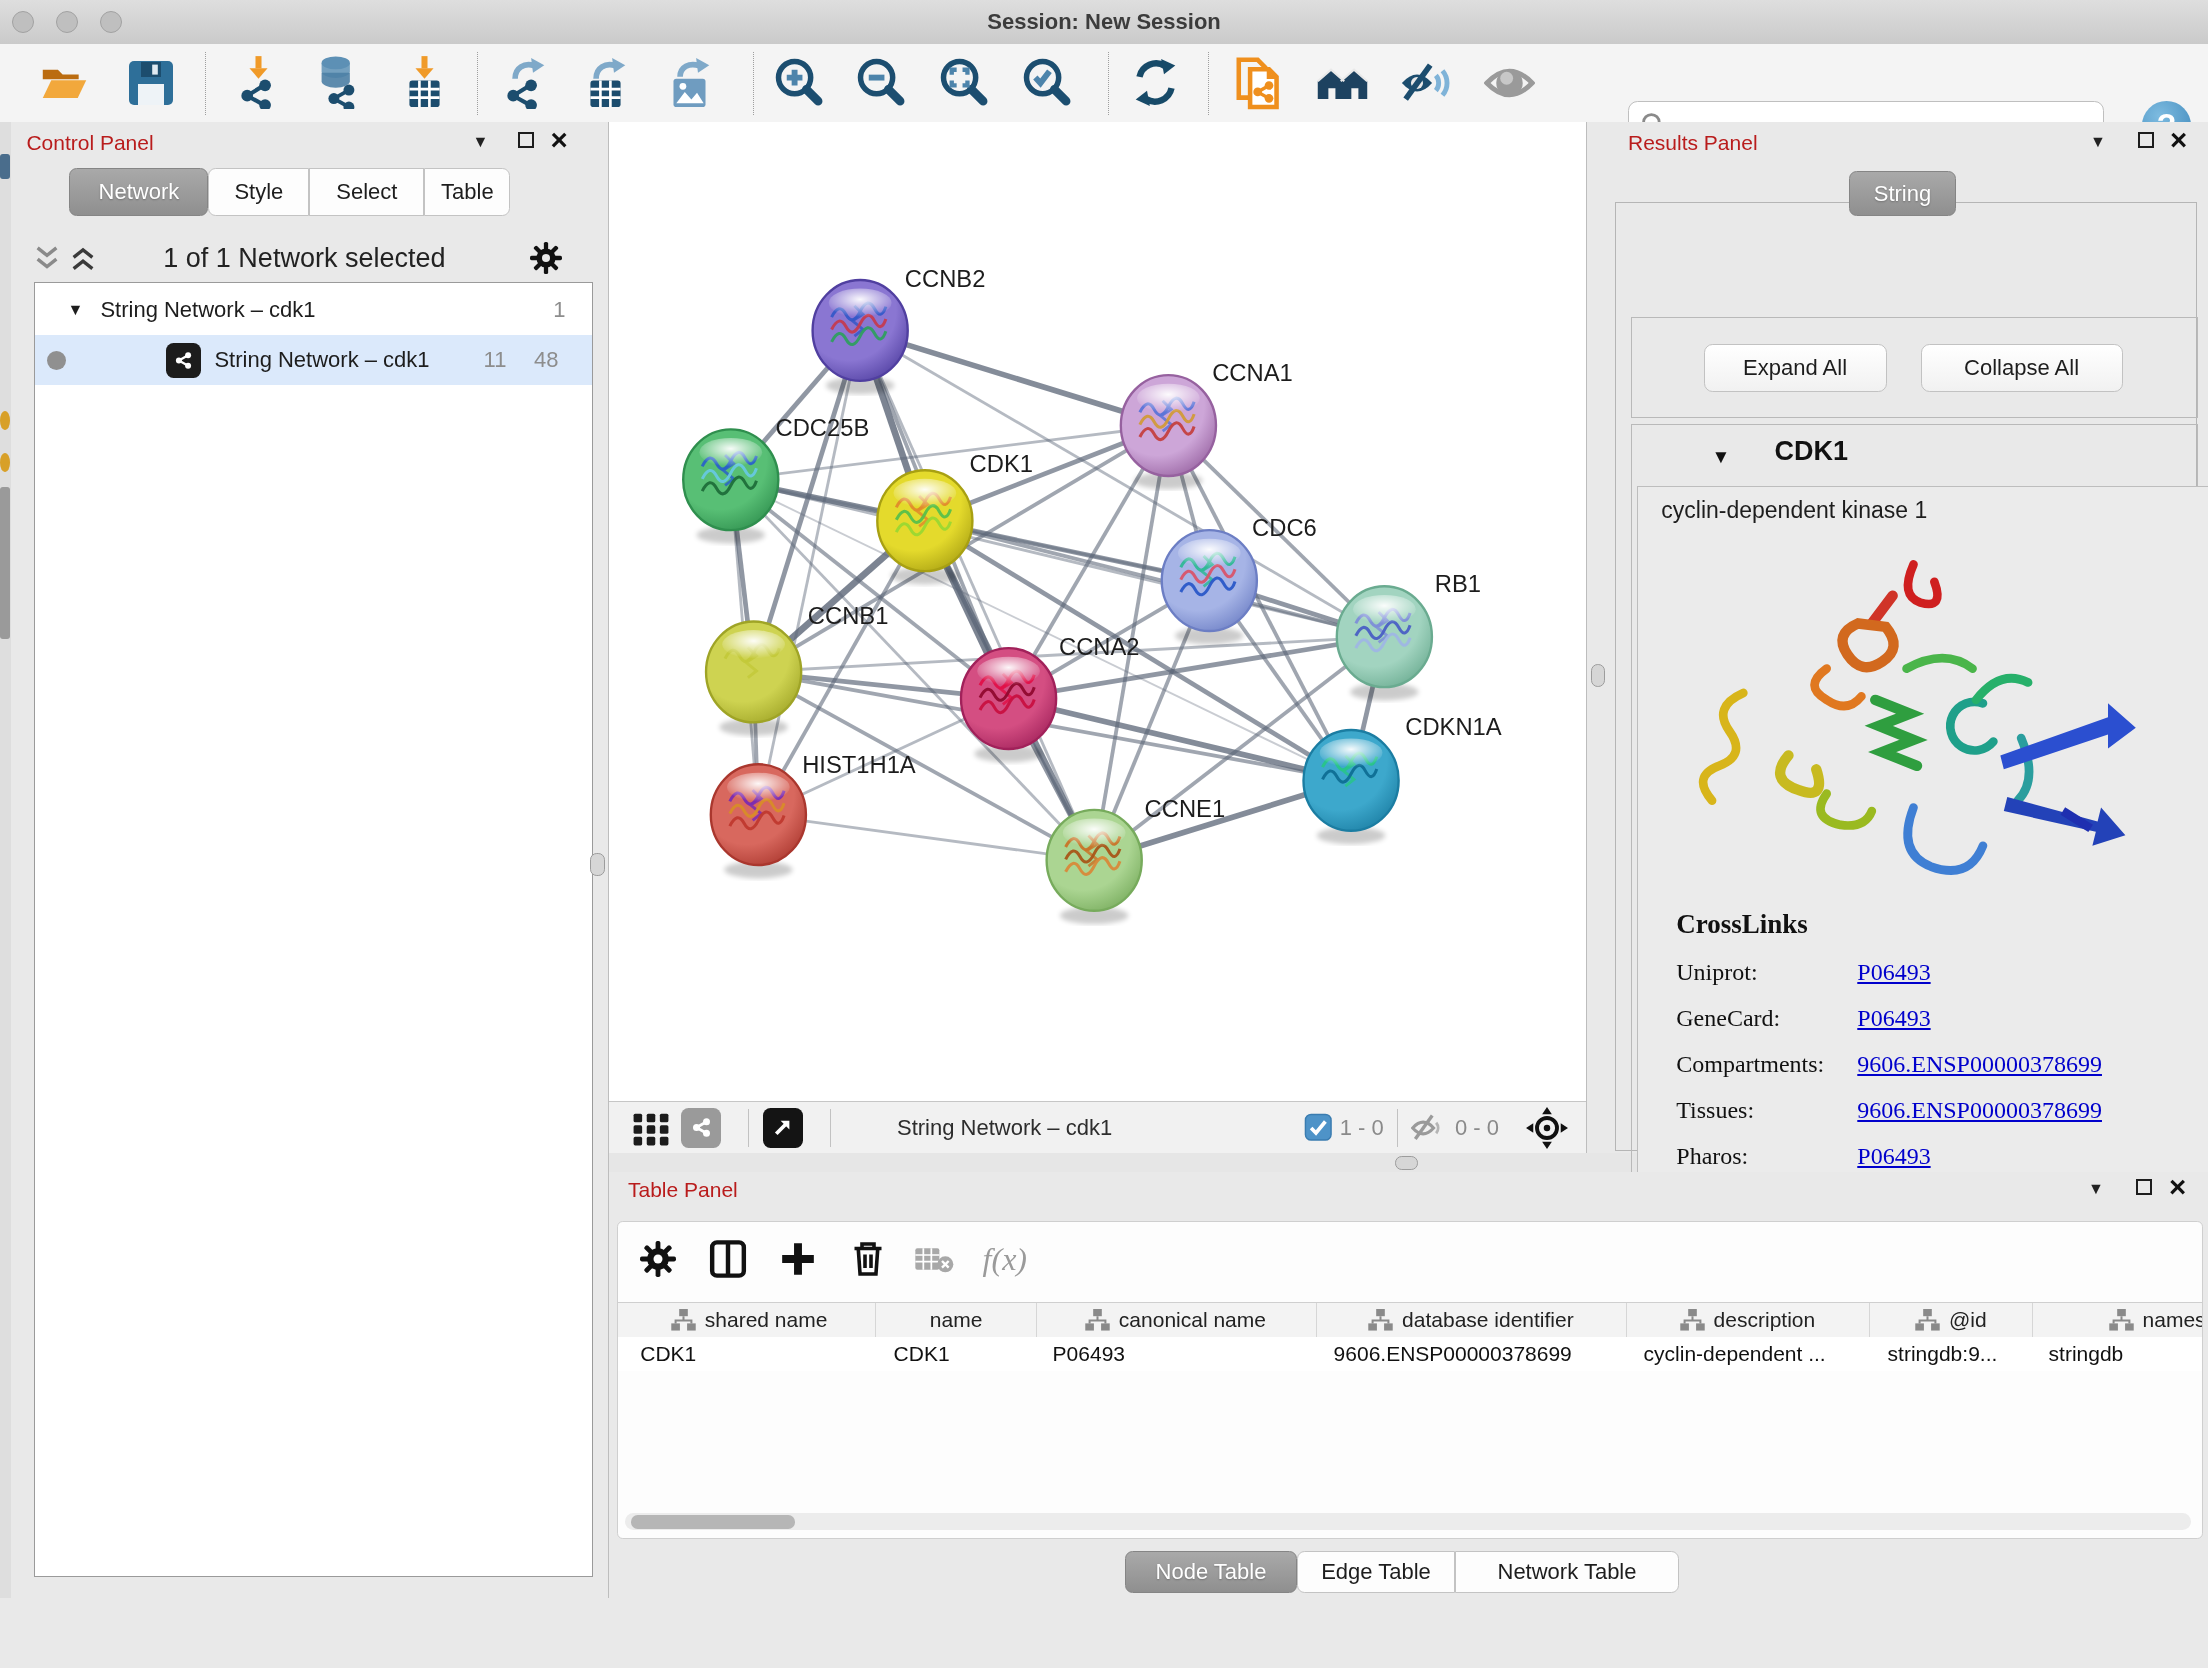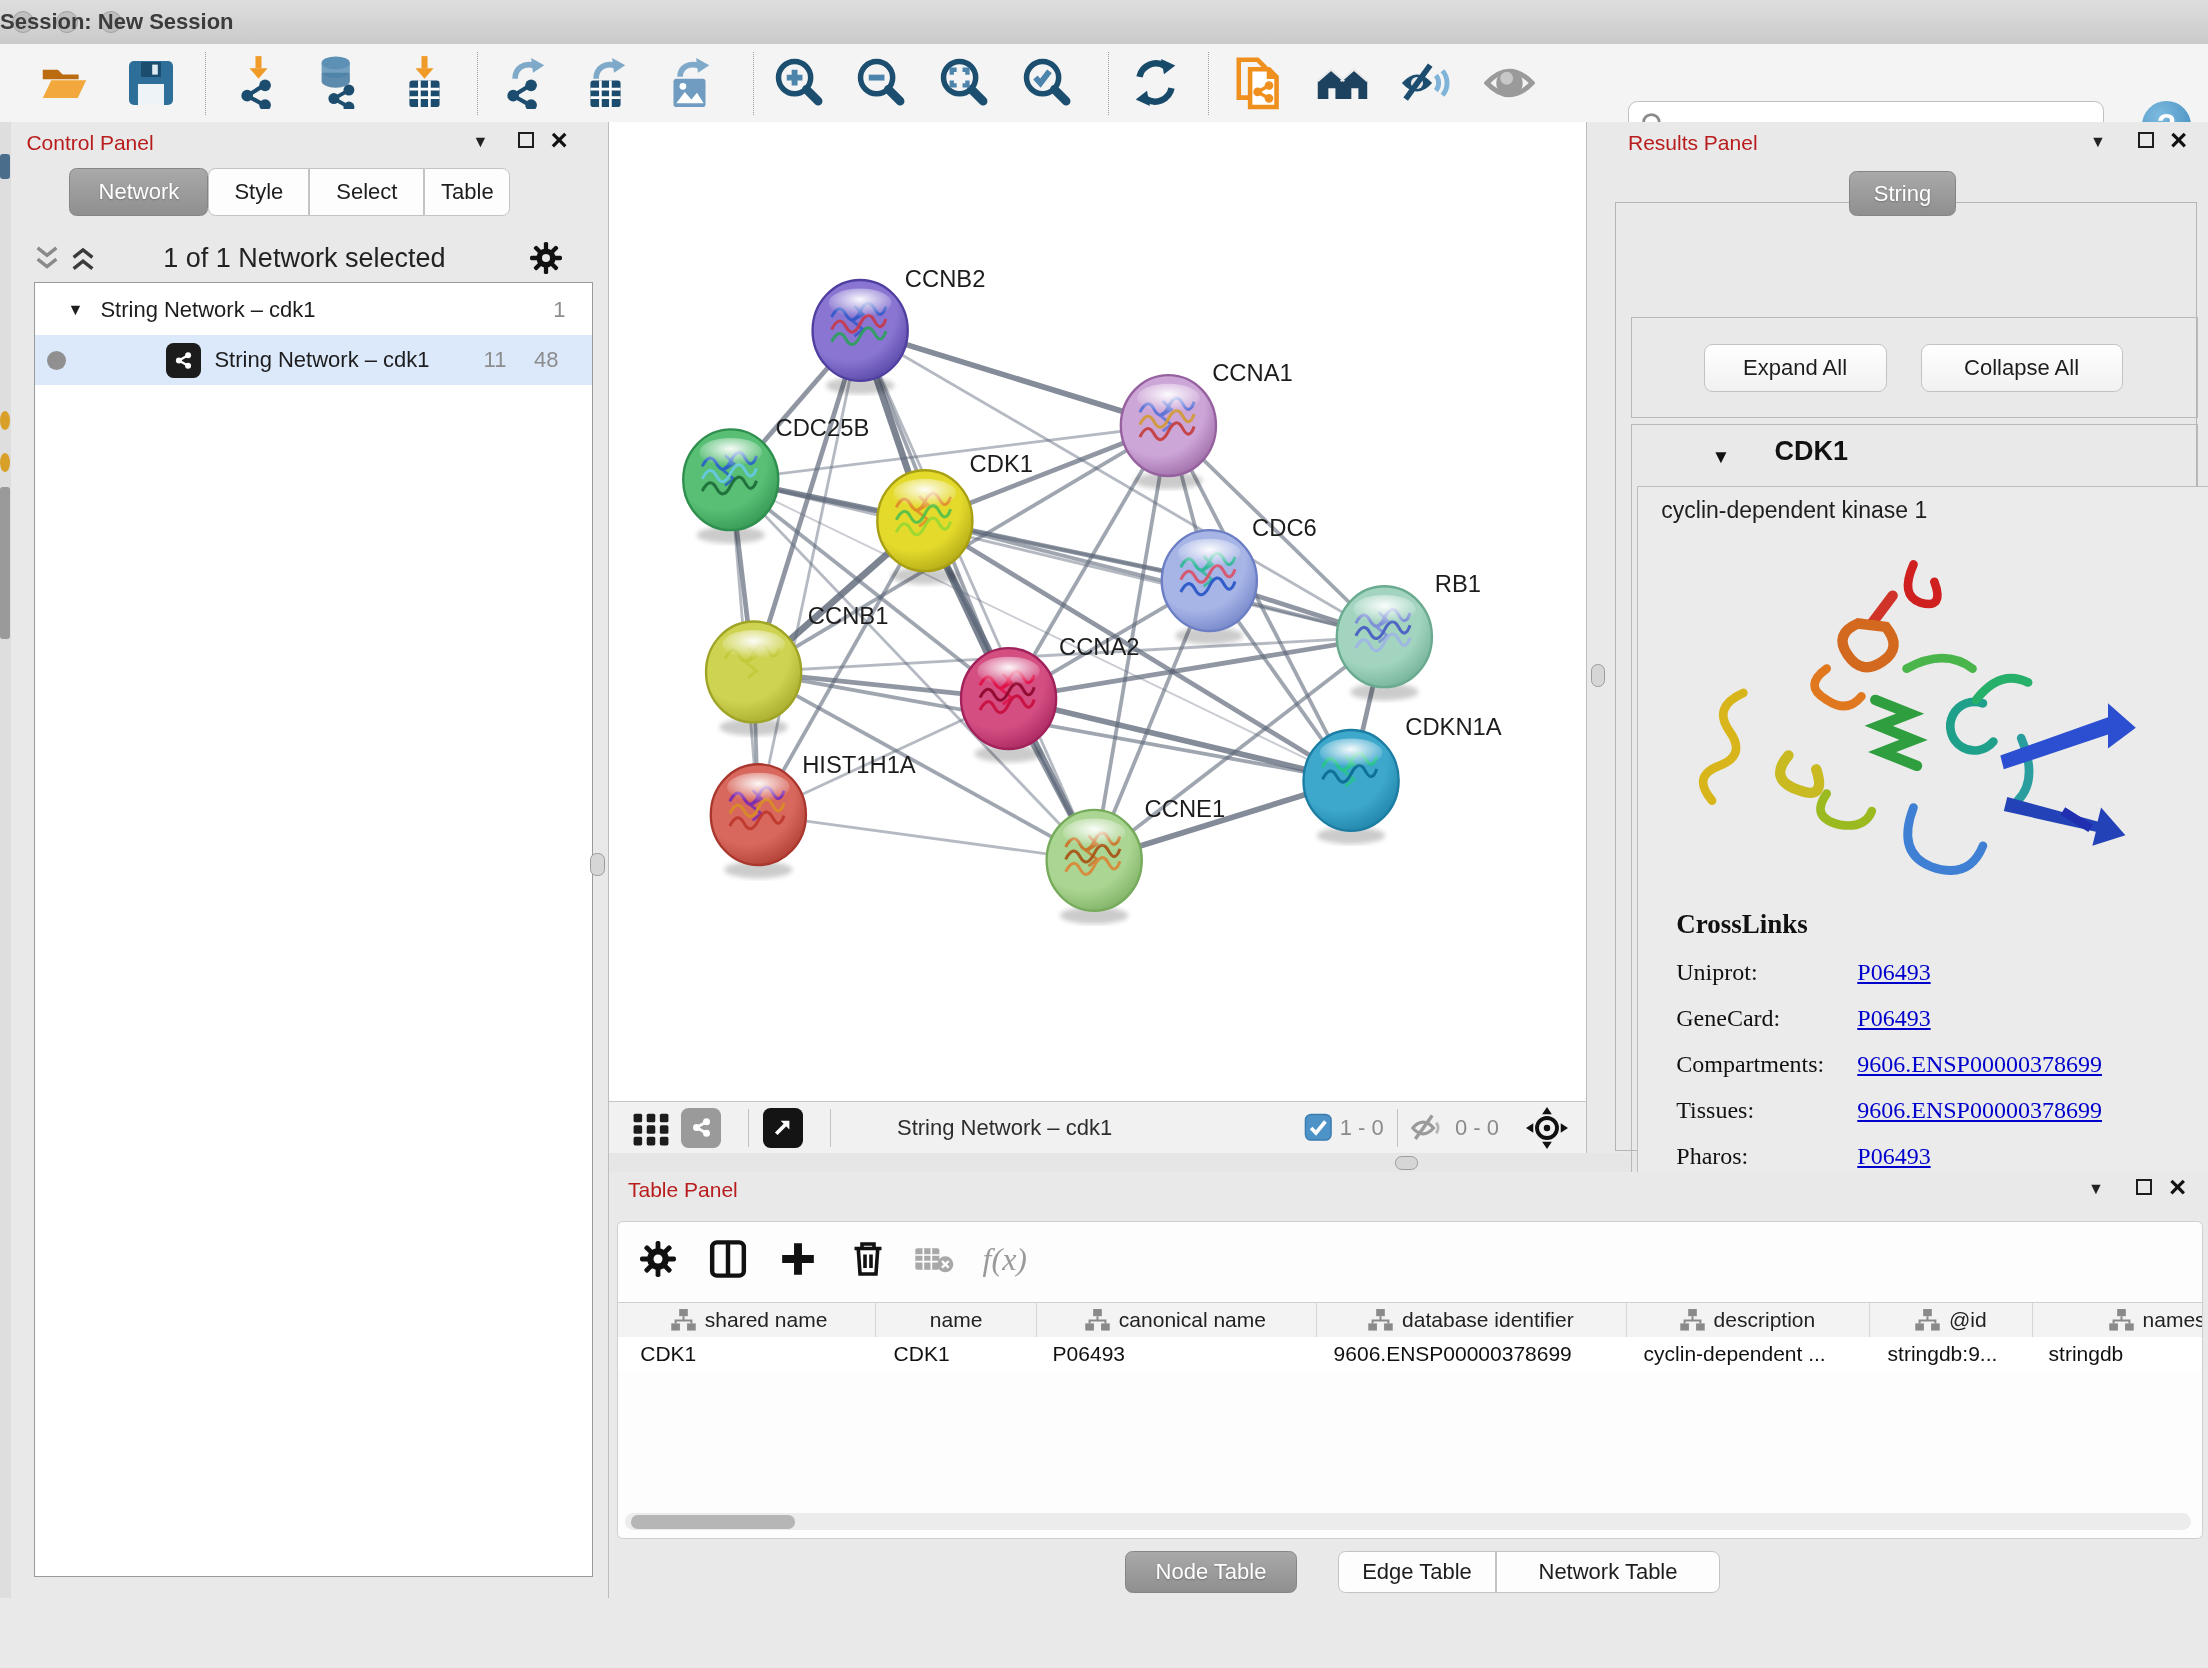--- a/index.html
+++ b/index.html
@@ -3,21 +3,21 @@
 <meta charset="utf-8">
 <style>
   html,body{margin:0;padding:0;background:#e9e9e9;width:2208px;height:1668px;
     font-family:"Liberation Sans",sans-serif;-webkit-font-smoothing:antialiased;}
   .win{position:absolute;inset:0;overflow:hidden;background:#e9e9e9;}
   
   .titlebar{position:absolute;left:0;top:0;width:2208px;height:44px;
     background:linear-gradient(#dedede,#cacaca);border-bottom:1px solid #9e9e9e;}
   .light{position:absolute;top:10.5px;width:22px;height:22px;border-radius:50%;
     background:#bfbfbf;border:1px solid #a2a2a2;box-sizing:border-box;}
-  .title{position:absolute;left:0;right:0;top:8.6px;font-size:22px;
+  .title{position:absolute;left:0;right:0;top:8.6px;text-align:center;font-size:22px;
     font-weight:600;color:#3c3c3c;}
   
   .toolbar{position:absolute;left:0;top:44px;width:2208px;height:78px;
     background:#f4f4f4;border-bottom:1px solid #b2b2b2;}
   .tbtn{position:absolute;top:11.4px;width:53px;height:55px;background:none;border:none;
     display:flex;align-items:center;justify-content:center;padding:0;}
   .tsep{position:absolute;top:7.6px;height:63px;width:0;border-left:1.9px dotted #9e9e9e;}
   .search{position:absolute;left:1628px;top:57px;width:476px;height:48px;background:#fff;
     border:1.9px solid #bfbfbf;border-radius:9.5px;display:flex;align-items:center;box-sizing:border-box;}
   .search input{border:none;outline:none;flex:1;font-size:21px;margin-left:7.6px;background:transparent;
@@ -93,21 +93,21 @@
   .th{position:absolute;top:0;height:34px;display:flex;align-items:center;justify-content:center;gap:8.6px;
     font-size:21px;color:#222;border-right:1px solid #d6d6d6;box-sizing:border-box;}
   .tdrow{position:absolute;left:0;top:115px;width:1712px;height:34px;background:#fff;}
   .td{position:absolute;top:0;height:34px;display:flex;align-items:center;padding-left:17px;
     font-size:21px;color:#111;box-sizing:border-box;white-space:nowrap;overflow:hidden;}
   .hscroll{position:absolute;left:7.6px;bottom:7.6px;width:1566px;height:17px;background:#ececec;border-radius:8.6px;}
   .hthumb{position:absolute;left:5.7px;top:1.9px;width:164px;height:13.3px;background:#b6b6b6;border-radius:6.7px;}
   .btabs{position:absolute;left:516px;top:379px;display:flex;}
   .btabs .tab{height:42px;}
   .btabs .tab:first-child{border-radius:7.6px;}
-  .btabs .tab:nth-child(2){border-radius:7.6px 0 0 7.6px;margin-left:41px;}
+  .btabs .tab:nth-child(2){border-radius:7.6px 0 0 7.6px;}
   .btabs .tab:last-child{border-radius:0 7.6px 7.6px 0;}
   
   .footer{position:absolute;left:0;top:1598px;width:2208px;height:70px;background:linear-gradient(#f3f3f3,#e8e8e8);
     border-top:1px solid #bdbdbd;}
   .fbtn{position:absolute;top:17px;width:55px;height:42px;background:#fbfbfb;border:1.9px solid #a8a8a8;
     display:flex;align-items:center;justify-content:center;padding:0;box-sizing:border-box;}
   .membtn{position:absolute;left:2047px;top:13.3px;width:141px;height:46px;background:#fbfbfb;border:1.9px solid #a8a8a8;
     display:flex;align-items:center;justify-content:center;gap:11.4px;font-size:23px;color:#111;box-sizing:border-box;
     font-family:"Liberation Sans",sans-serif;}
   .gdot{width:25px;height:25px;border-radius:50%;}

